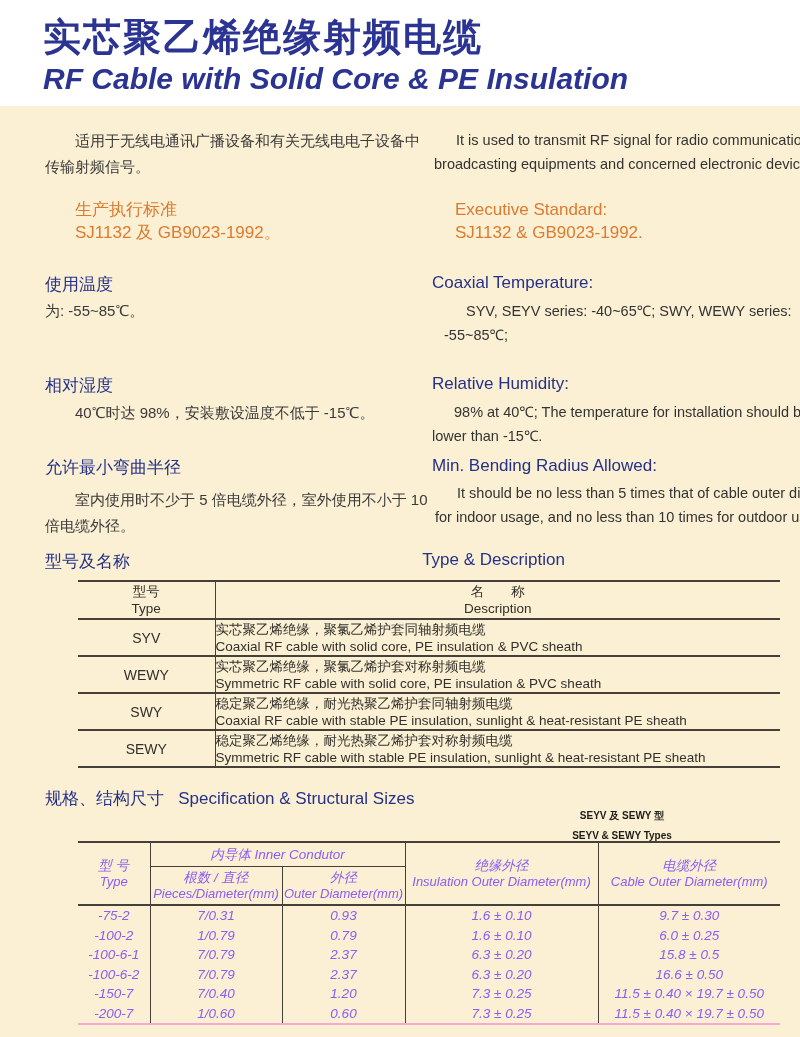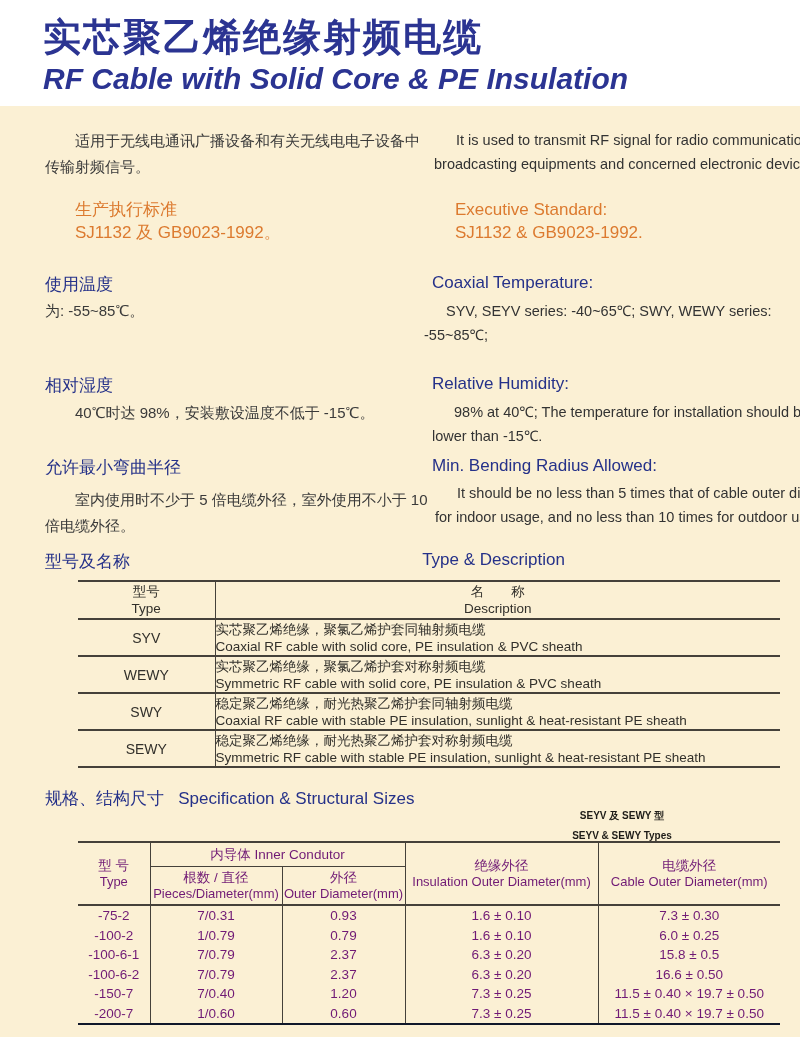--- a/index.html
+++ b/index.html
@@ -26,21 +26,21 @@
   .type-table{position:absolute;left:78px;top:580px;width:702px;border-top:2px solid #45413A;color:#32302B;}
   .type-table td{padding:0;vertical-align:middle;border-bottom:2px solid #45413A;}
   .type-table td.tcell{text-align:center;font-size:14px;}
   .type-table td.dcell{border-left:1.5px solid #45413A;}
   .type-table .hrow td{height:36px;text-align:center;}
   .type-table .drow td{height:35px;}
   .type-table .l1{font-size:13.5px;line-height:17px;}
   .type-table .l2{font-size:13.5px;line-height:17px;}
 
   
-  .spec-table{position:absolute;left:78px;top:841px;width:702px;border-top:2px solid #45413A;border-bottom:2px solid #0f172a;color:#701a75;}
+  .spec-table{position:absolute;left:78px;top:841px;width:702px;border-top:2px solid #45413A;border-bottom:2px solid #f9a8d4;color:#8b5cf6;font-style:italic;}
   .spec-table td{padding:0;vertical-align:middle;text-align:center;}
   .spec-table .vr{border-right:1.5px solid #45413A;}
   .spec-table .hb2{border-bottom:2px solid #45413A;}
   .spec-table .hb1{border-bottom:1.5px solid #45413A;}
   .spec-table .gh{height:23px;font-size:13.5px;}
   .spec-table .sh{height:37px;}
   .spec-table .hzh{font-size:13.5px;line-height:17px;}
   .spec-table .hen{font-size:13px;line-height:16px;}
   .spec-table .drow td{height:19.5px;font-size:13.5px;line-height:19.5px;}
 
@@ -71,21 +71,21 @@
   <div class="abs orange" style="left:455px;top:198px;">
     <div class="ln">Executive Standard:</div>
     <div class="ln">SJ1132 &amp; GB9023-1992.</div>
   </div>
 
   <div class="abs sec-h" style="left:45px;top:273px;">使用温度</div>
   <div class="abs sec-h" style="left:432px;top:273px;">Coaxial Temperature:</div>
   <div class="abs zh-body" style="left:45px;top:298px;">
     <div class="ln">为:  -55~85℃。</div>
   </div>
-  <div class="abs en-body" style="left:424px;top:299px;">
+  <div class="abs en-body" style="left:444px;top:299px;">
     <div class="ln indent-en">SYV, SEYV series:   -40~65℃;  SWY, WEWY series:</div>
     <div class="ln">-55~85℃;</div>
   </div>
 
   <div class="abs sec-h" style="left:45px;top:374px;">相对湿度</div>
   <div class="abs sec-h" style="left:432px;top:374px;">Relative Humidity:</div>
   <div class="abs zh-body" style="left:45px;top:400px;">
     <div class="ln indent-zh">40℃时达 98%，安装敷设温度不低于 -15℃。</div>
   </div>
   <div class="abs en-body" style="left:432px;top:400px;">
@@ -195,21 +195,21 @@
       <td class="vr hb2 sh">
         <div class="hzh">外径</div>
         <div class="hen">Outer Diameter(mm)</div>
       </td>
     </tr>
     <tr class="drow">
       <td class="vr">-75-2</td>
       <td class="vr">7/0.31</td>
       <td class="vr">0.93</td>
       <td class="vr">1.6 ± 0.10</td>
-      <td>7.3 ± 0.30</td>
+      <td>9.7 ± 0.30</td>
     </tr>
     <tr class="drow">
       <td class="vr">-100-2</td>
       <td class="vr">1/0.79</td>
       <td class="vr">0.79</td>
       <td class="vr">1.6 ± 0.10</td>
       <td>6.0 ± 0.25</td>
     </tr>
     <tr class="drow">
       <td class="vr">-100-6-1</td>

